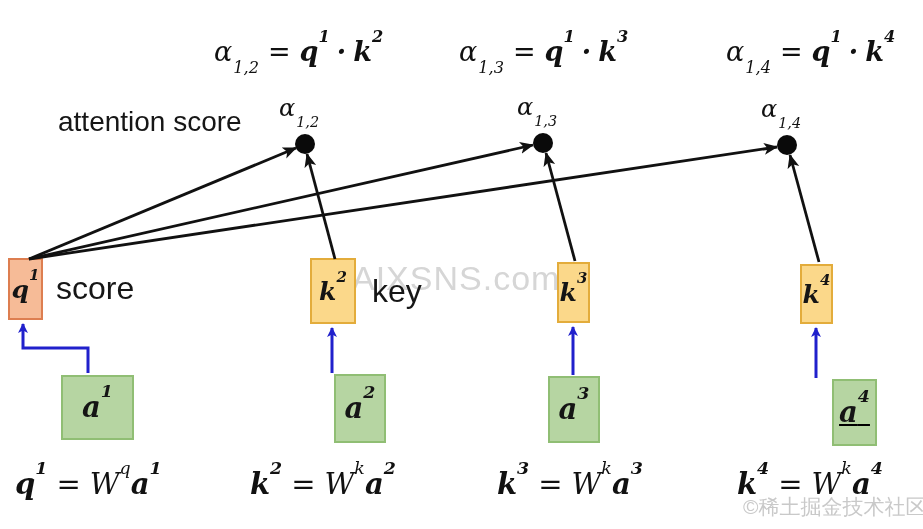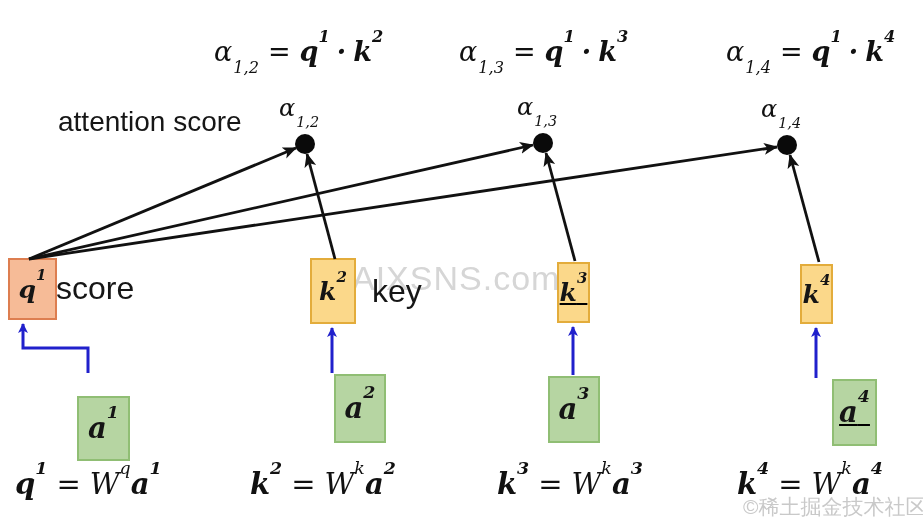--- a/index.html
+++ b/index.html
@@ -72,33 +72,33 @@
   <div class="eq score-lbl" style="left:279px;top:96px;">
     <span class="vr">α</span><sub class="e">1,2</sub>
   </div>
   <div class="eq score-lbl" style="left:517px;top:95px;">
     <span class="vr">α</span><sub class="e">1,3</sub>
   </div>
   <div class="eq score-lbl" style="left:761px;top:97px;">
     <span class="vr">α</span><sub class="e">1,4</sub>
   </div>
 
-  <div class="box q-box" style="left:8px;top:258px;width:49px;height:62px;">
+  <div class="box q-box" style="left:8px;top:258px;width:35px;height:62px;">
     <span class="box-label qk-label"><span>q</span><sup class="e b">1</sup></span>
   </div>
   <div class="box k-box" style="left:310px;top:258px;width:46px;height:66px;">
     <span class="box-label qk-label"><span>k</span><sup class="e b">2</sup></span>
   </div>
-  <div class="box k-box" style="left:557px;top:262px;width:33px;height:61px;text-decoration:underline;">
+  <div class="box k-box" style="left:557px;top:262px;width:33px;height:61px;">
     <span class="box-label qk-label"><span>k</span><sup class="e b">3</sup></span>
   </div>
   <div class="box k-box" style="left:800px;top:264px;width:33px;height:60px;">
     <span class="box-label qk-label"><span>k</span><sup class="e b">4</sup></span>
   </div>
-  <div class="box a-box" style="left:77px;top:375px;width:53px;height:65px;margin-top:21px;">
+  <div class="box a-box" style="left:61px;top:375px;width:73px;height:65px;">
     <span class="box-label a-label"><span>a</span><sup class="e b">1</sup></span>
   </div>
   <div class="box a-box" style="left:307px;top:374px;width:52px;height:69px;margin-left:27px;">
     <span class="box-label a-label"><span>a</span><sup class="e b">2</sup></span>
   </div>
   <div class="box a-box" style="left:548px;top:376px;width:52px;height:67px;">
     <span class="box-label a-label"><span>a</span><sup class="e b">3</sup></span>
   </div>
   <div class="box a-box" style="left:832px;top:379px;width:45px;height:67px;text-decoration:underline;">
     <span class="box-label a-label"><span>a</span><sup class="e b">4</sup></span>

